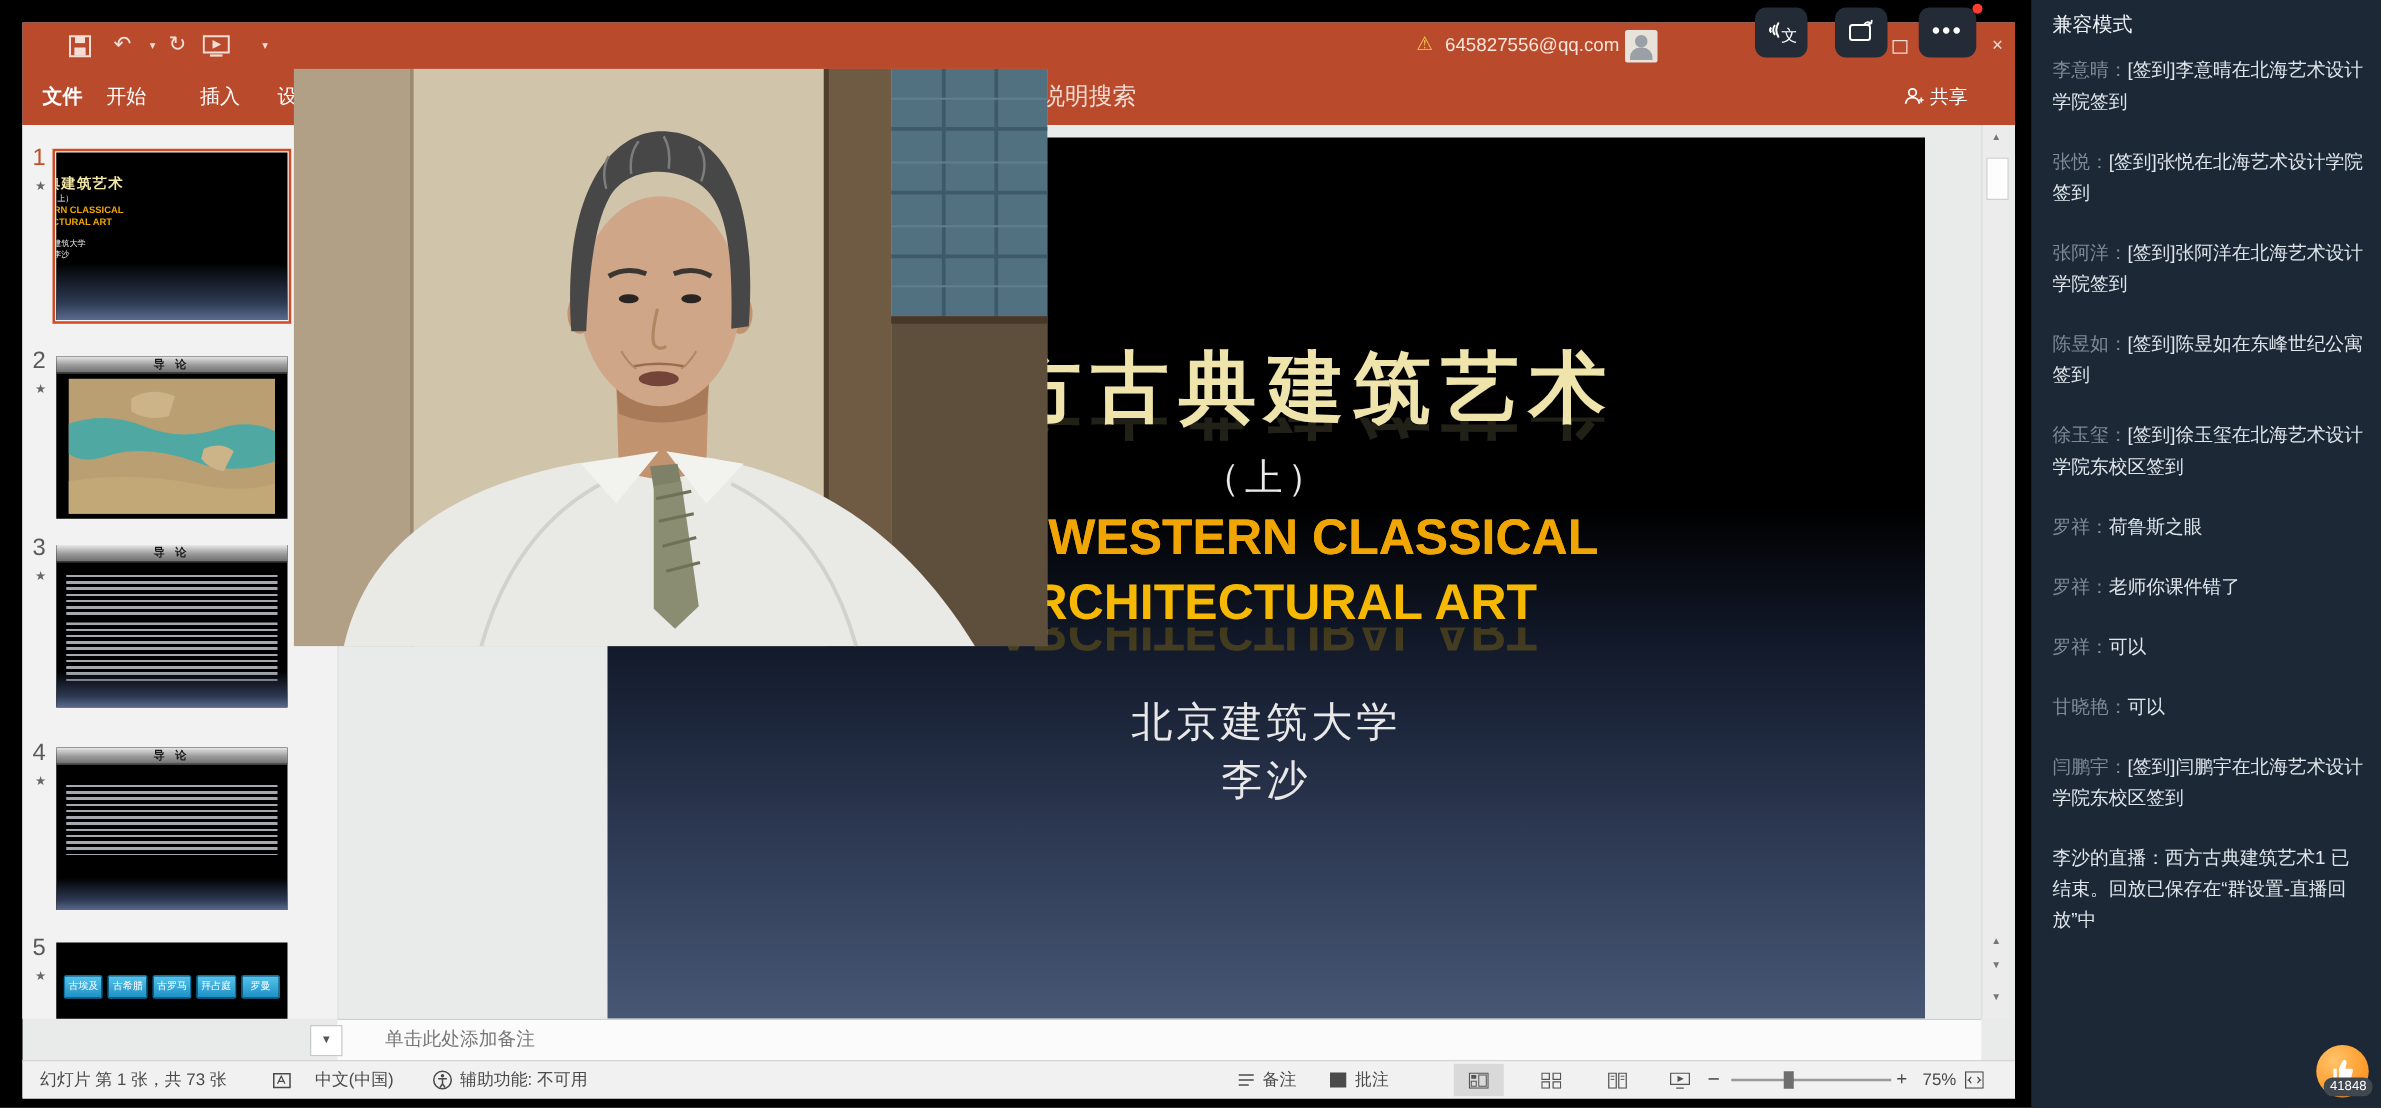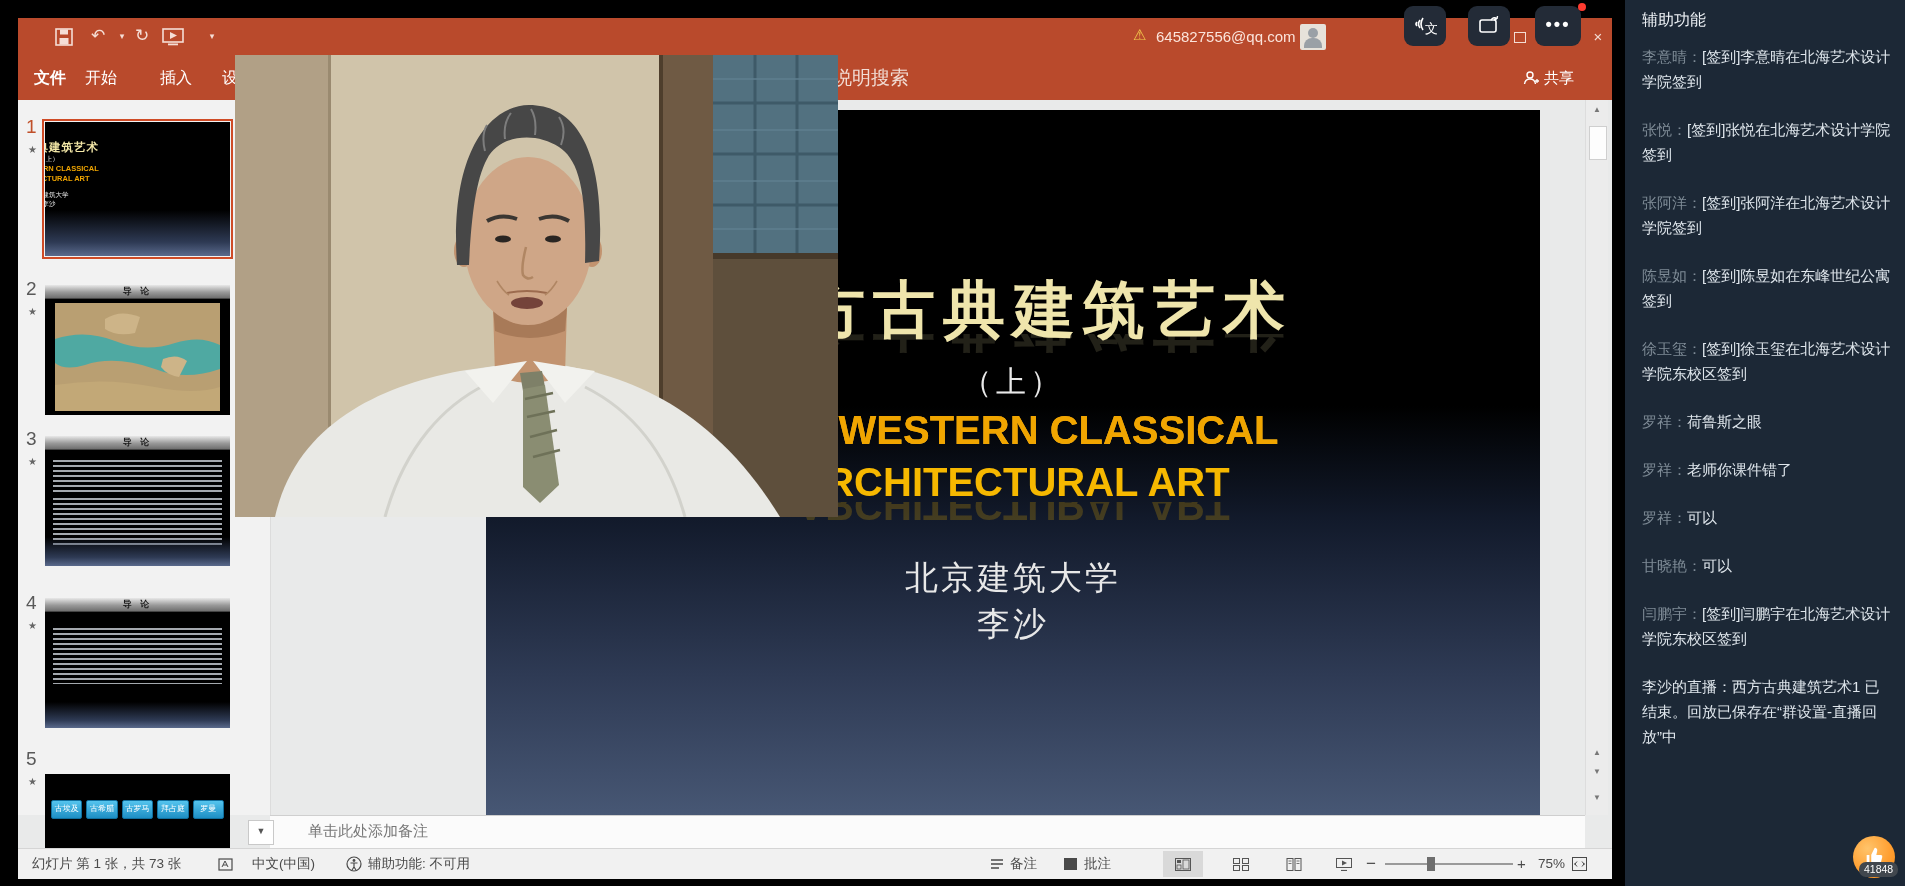--- a/index.html
+++ b/index.html
@@ -214,21 +214,21 @@
         <span class="thumb-num" style="top:492px">4</span>
         <span class="thumb-star" style="top:520px">★</span>
         <div class="thumb" style="top:498px;height:130px">
           <div class="sl-head">导 论</div>
           <div class="pseudo-par" style="top:30px;height:56px"></div>
           <div class="mini-grad" style="height:20%"></div>
         </div>
 
         <span class="thumb-num" style="top:648px">5</span>
         <span class="thumb-star" style="top:676px">★</span>
-        <div class="thumb" style="top:674px;height:74px">
+        <div class="thumb" style="top:654px;height:61px">
           <div class="t5-row" style="top:26px" id="t5-row1">
               <span class="t5-btn">古埃及</span>
               <span class="t5-btn">古希腊</span>
               <span class="t5-btn">古罗马</span>
               <span class="t5-btn">拜占庭</span>
               <span class="t5-btn">罗曼</span>
             </div>
 
         </div>
 
@@ -375,21 +375,21 @@
   <div class="float-btn" style="left:1468px">
     <svg width="24" height="24" viewBox="0 0 24 24" style="margin-top:8px">
       <rect x="3" y="6" width="16" height="12" rx="2" fill="none" stroke="#fff" stroke-width="1.6"></rect>
       <path d="M14 6 Q17 2 20 5 M20 5 l0.5 -3 M20 5 l-3 0.5" stroke="#fff" stroke-width="1.4" fill="none"></path>
     </svg>
   </div>
   <div class="float-btn" id="fb-more" style="left:1535px;width:46px">•••</div>
   <div id="fb-dot" class="abs"></div>
 
   <div id="chat" class="abs">
-    <div id="chat-header">辅助功能</div>
+    <div id="chat-header">兼容模式</div>
     <div id="chat-msgs">
         <div class="msg"><span class="mname">李意晴：</span><span class="mtext">[签到]李意晴在北海艺术设计学院签到</span></div>
         <div class="msg"><span class="mname">张悦：</span><span class="mtext">[签到]张悦在北海艺术设计学院签到</span></div>
         <div class="msg"><span class="mname">张阿洋：</span><span class="mtext">[签到]张阿洋在北海艺术设计学院签到</span></div>
         <div class="msg"><span class="mname">陈昱如：</span><span class="mtext">[签到]陈昱如在东峰世纪公寓签到</span></div>
         <div class="msg"><span class="mname">徐玉玺：</span><span class="mtext">[签到]徐玉玺在北海艺术设计学院东校区签到</span></div>
         <div class="msg"><span class="mname">罗祥：</span><span class="mtext">荷鲁斯之眼</span></div>
         <div class="msg"><span class="mname">罗祥：</span><span class="mtext">老师你课件错了</span></div>
         <div class="msg"><span class="mname">罗祥：</span><span class="mtext">可以</span></div>
         <div class="msg"><span class="mname">甘晓艳：</span><span class="mtext">可以</span></div>

